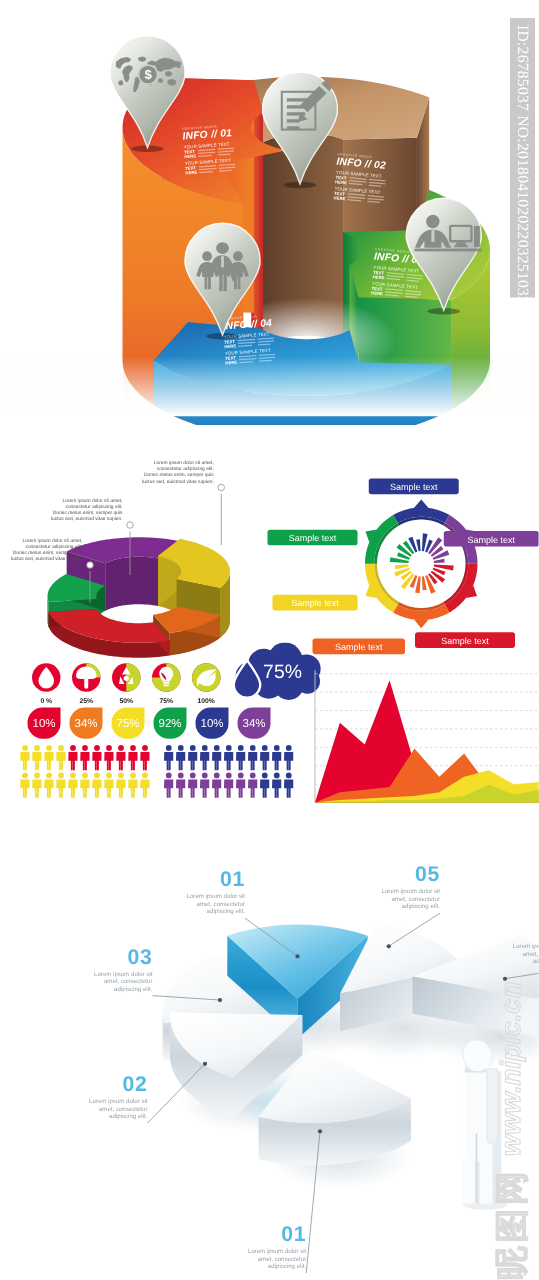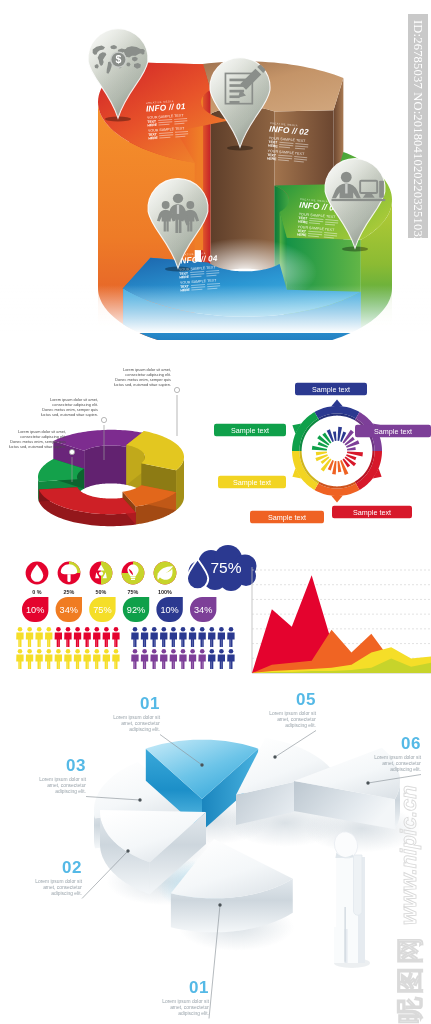--- a/index.html
+++ b/index.html
@@ -1,22 +1,22 @@
 <!DOCTYPE html>
 <html><head>
 <meta charset="utf-8">
 <style>
   html,body{margin:0;padding:0;background:#fff;}
   body{width:431px;height:1024px;font-family:"Liberation Sans",sans-serif;overflow:hidden;position:relative;}
   .page{position:relative;width:431px;height:1024px;overflow:hidden;background:#fff;}
   .sec{position:absolute;left:0;}
   #sec-arrow{top:0;width:431px;height:340px;}
   #sec-donut{top:340px;width:377px;height:205px;}
-  #sec-eco{top:545px;width:341px;height:145px;}
-  #sec-pie{top:685px;width:346px;height:339px;}
+  #sec-eco{top:514px;width:341px;height:145px;}
+  #sec-pie{top:685px;width:346px;height:339px;padding-left:36px;}
   svg{display:block;}
   .wm-id{position:absolute;right:3px;top:14px;width:20px;height:224px;background:#c9c9c9;}
   .wm-id span{display:block;position:absolute;transform:rotate(90deg);transform-origin:0 0;left:17px;top:6px;white-space:nowrap;
     font-size:12.5px;color:#fff;letter-spacing:.2px;font-family:"Liberation Serif",serif;}
   .wm-nipic{position:absolute;right:0;bottom:0;width:44px;height:250px;overflow:visible;}
   .wm-rot{position:absolute;left:0;top:0;width:250px;height:44px;
     transform:rotate(-90deg);transform-origin:0 0;translate:0 250px;
     display:flex;align-items:center;gap:9px;white-space:nowrap;}
   .wm-rot span{color:transparent;-webkit-text-stroke:0.9px #dadada;font-weight:bold;line-height:1;display:inline-block;}
   .wm-cn{font-size:27px;letter-spacing:3px;font-family:"DejaVu Sans",sans-serif;-webkit-text-stroke-width:1.1px;}

